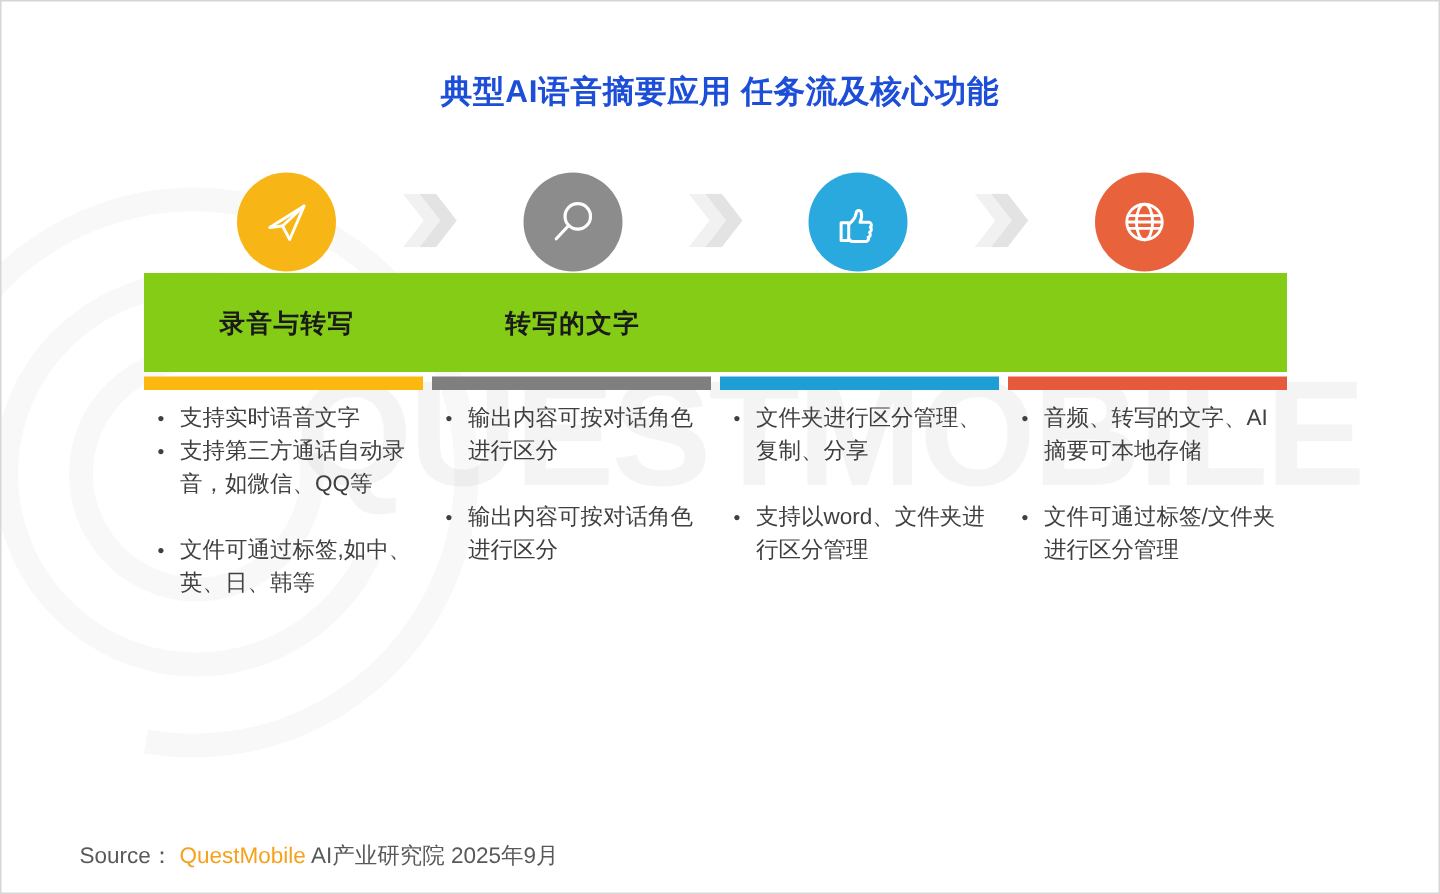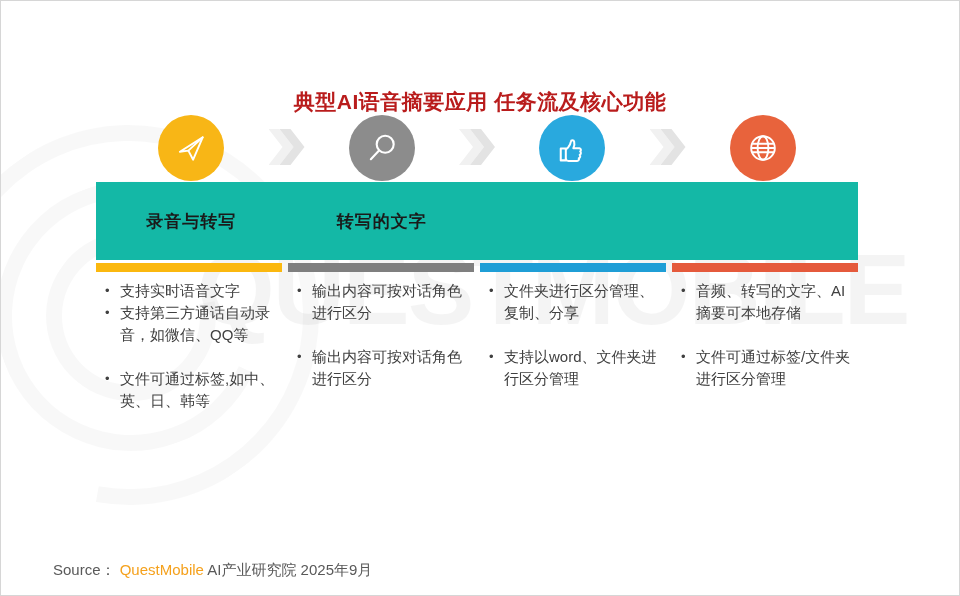--- a/index.html
+++ b/index.html
@@ -18,41 +18,41 @@
   .ring.r3{width:380px;height:380px;left:-62px;top:124px;
            border-bottom-color:transparent;transform:rotate(55deg);}
   .wm-text{
     position:absolute;left:196px;top:238px;height:100px;line-height:100px;
     font-size:100px;font-weight:bold;letter-spacing:-2px;
     color:rgba(0,0,0,0.045);white-space:nowrap;user-select:none;
   }
   
   .title{
     position:absolute;top:46px;left:0;width:100%;text-align:center;
-    font-size:21px;font-weight:bold;color:#b91c1c;letter-spacing:0.5px;margin-top:41px;
+    font-size:21px;font-weight:bold;color:#1d4ed8;letter-spacing:0.5px;
   }
   
   .flow{position:absolute;left:95px;top:114px;width:762px;}
   .icons-row{position:relative;height:67px;display:grid;
              grid-template-columns:repeat(4,1fr);}
   .icon-cell{display:flex;justify-content:center;align-items:flex-start;}
   .circle{
     width:66px;height:66px;border-radius:50%;display:flex;
     align-items:center;justify-content:center;flex:0 0 auto;
   }
   .circle svg{display:block;}
   .arrow{position:absolute;top:14px;width:40px;height:36px;}
   .arrow .chev{position:absolute;top:0;width:25px;height:36px;
     clip-path:polygon(0 0,44% 0,100% 50%,44% 100%,0 100%,56% 50%);}
   .arrow .chev.back{left:0;background:#f1f1f1;}
   .arrow .chev.front{left:11px;background:#e3e3e3;}
   .arrow.a1{left:calc(25% - 18px);} .arrow.a2{left:calc(50% - 18px);}
   .arrow.a3{left:calc(75% - 18px);}
   .band{
-    height:78px;background:#14b8a6;display:grid;
+    height:66px;background:#84cc16;display:grid;
     grid-template-columns:repeat(4,1fr);align-items:center;
   }
   .hdr{text-align:center;font-size:17px;font-weight:bold;color:#1a1a1a;
        letter-spacing:1px;}
   .bars{margin-top:3px;display:grid;grid-template-columns:repeat(4,1fr);
         column-gap:6px;height:9px;}
   .bar{height:9px;}
   .bullets{margin-top:8px;display:grid;grid-template-columns:repeat(4,1fr);
            column-gap:6px;}
   .bcell{padding:0 4px 0 7px;font-size:15px;line-height:22px;color:#404040;}

